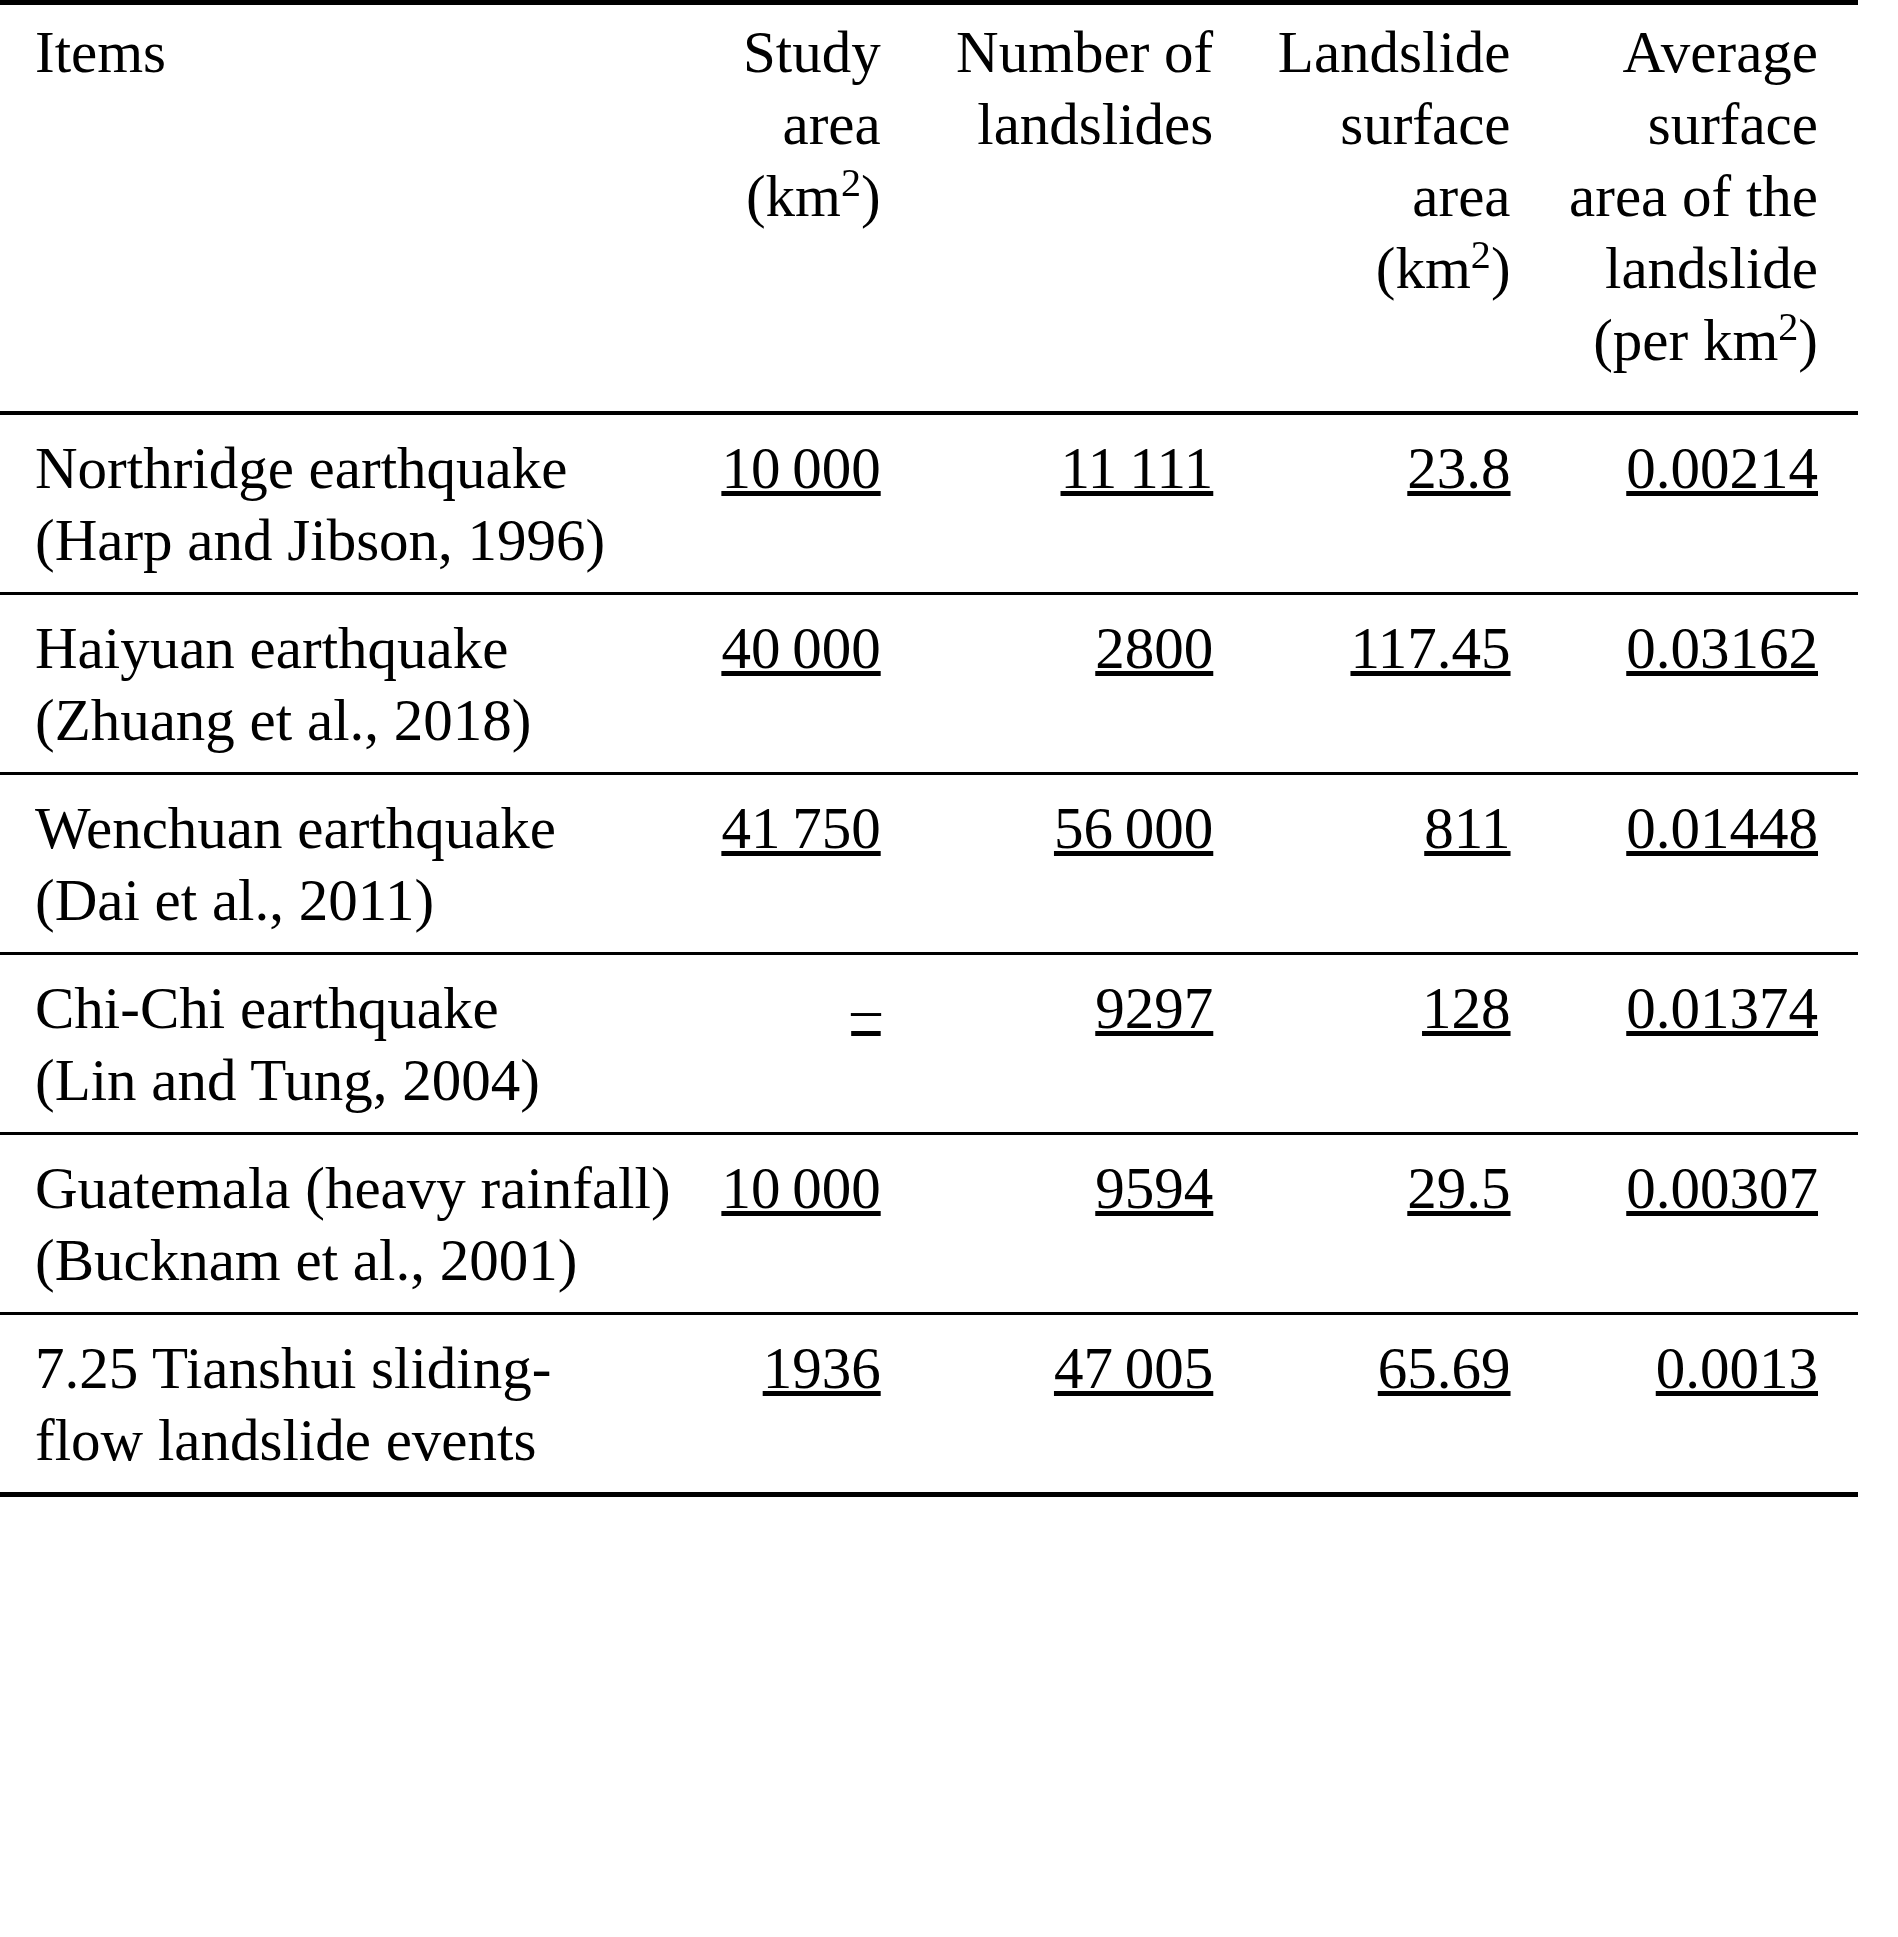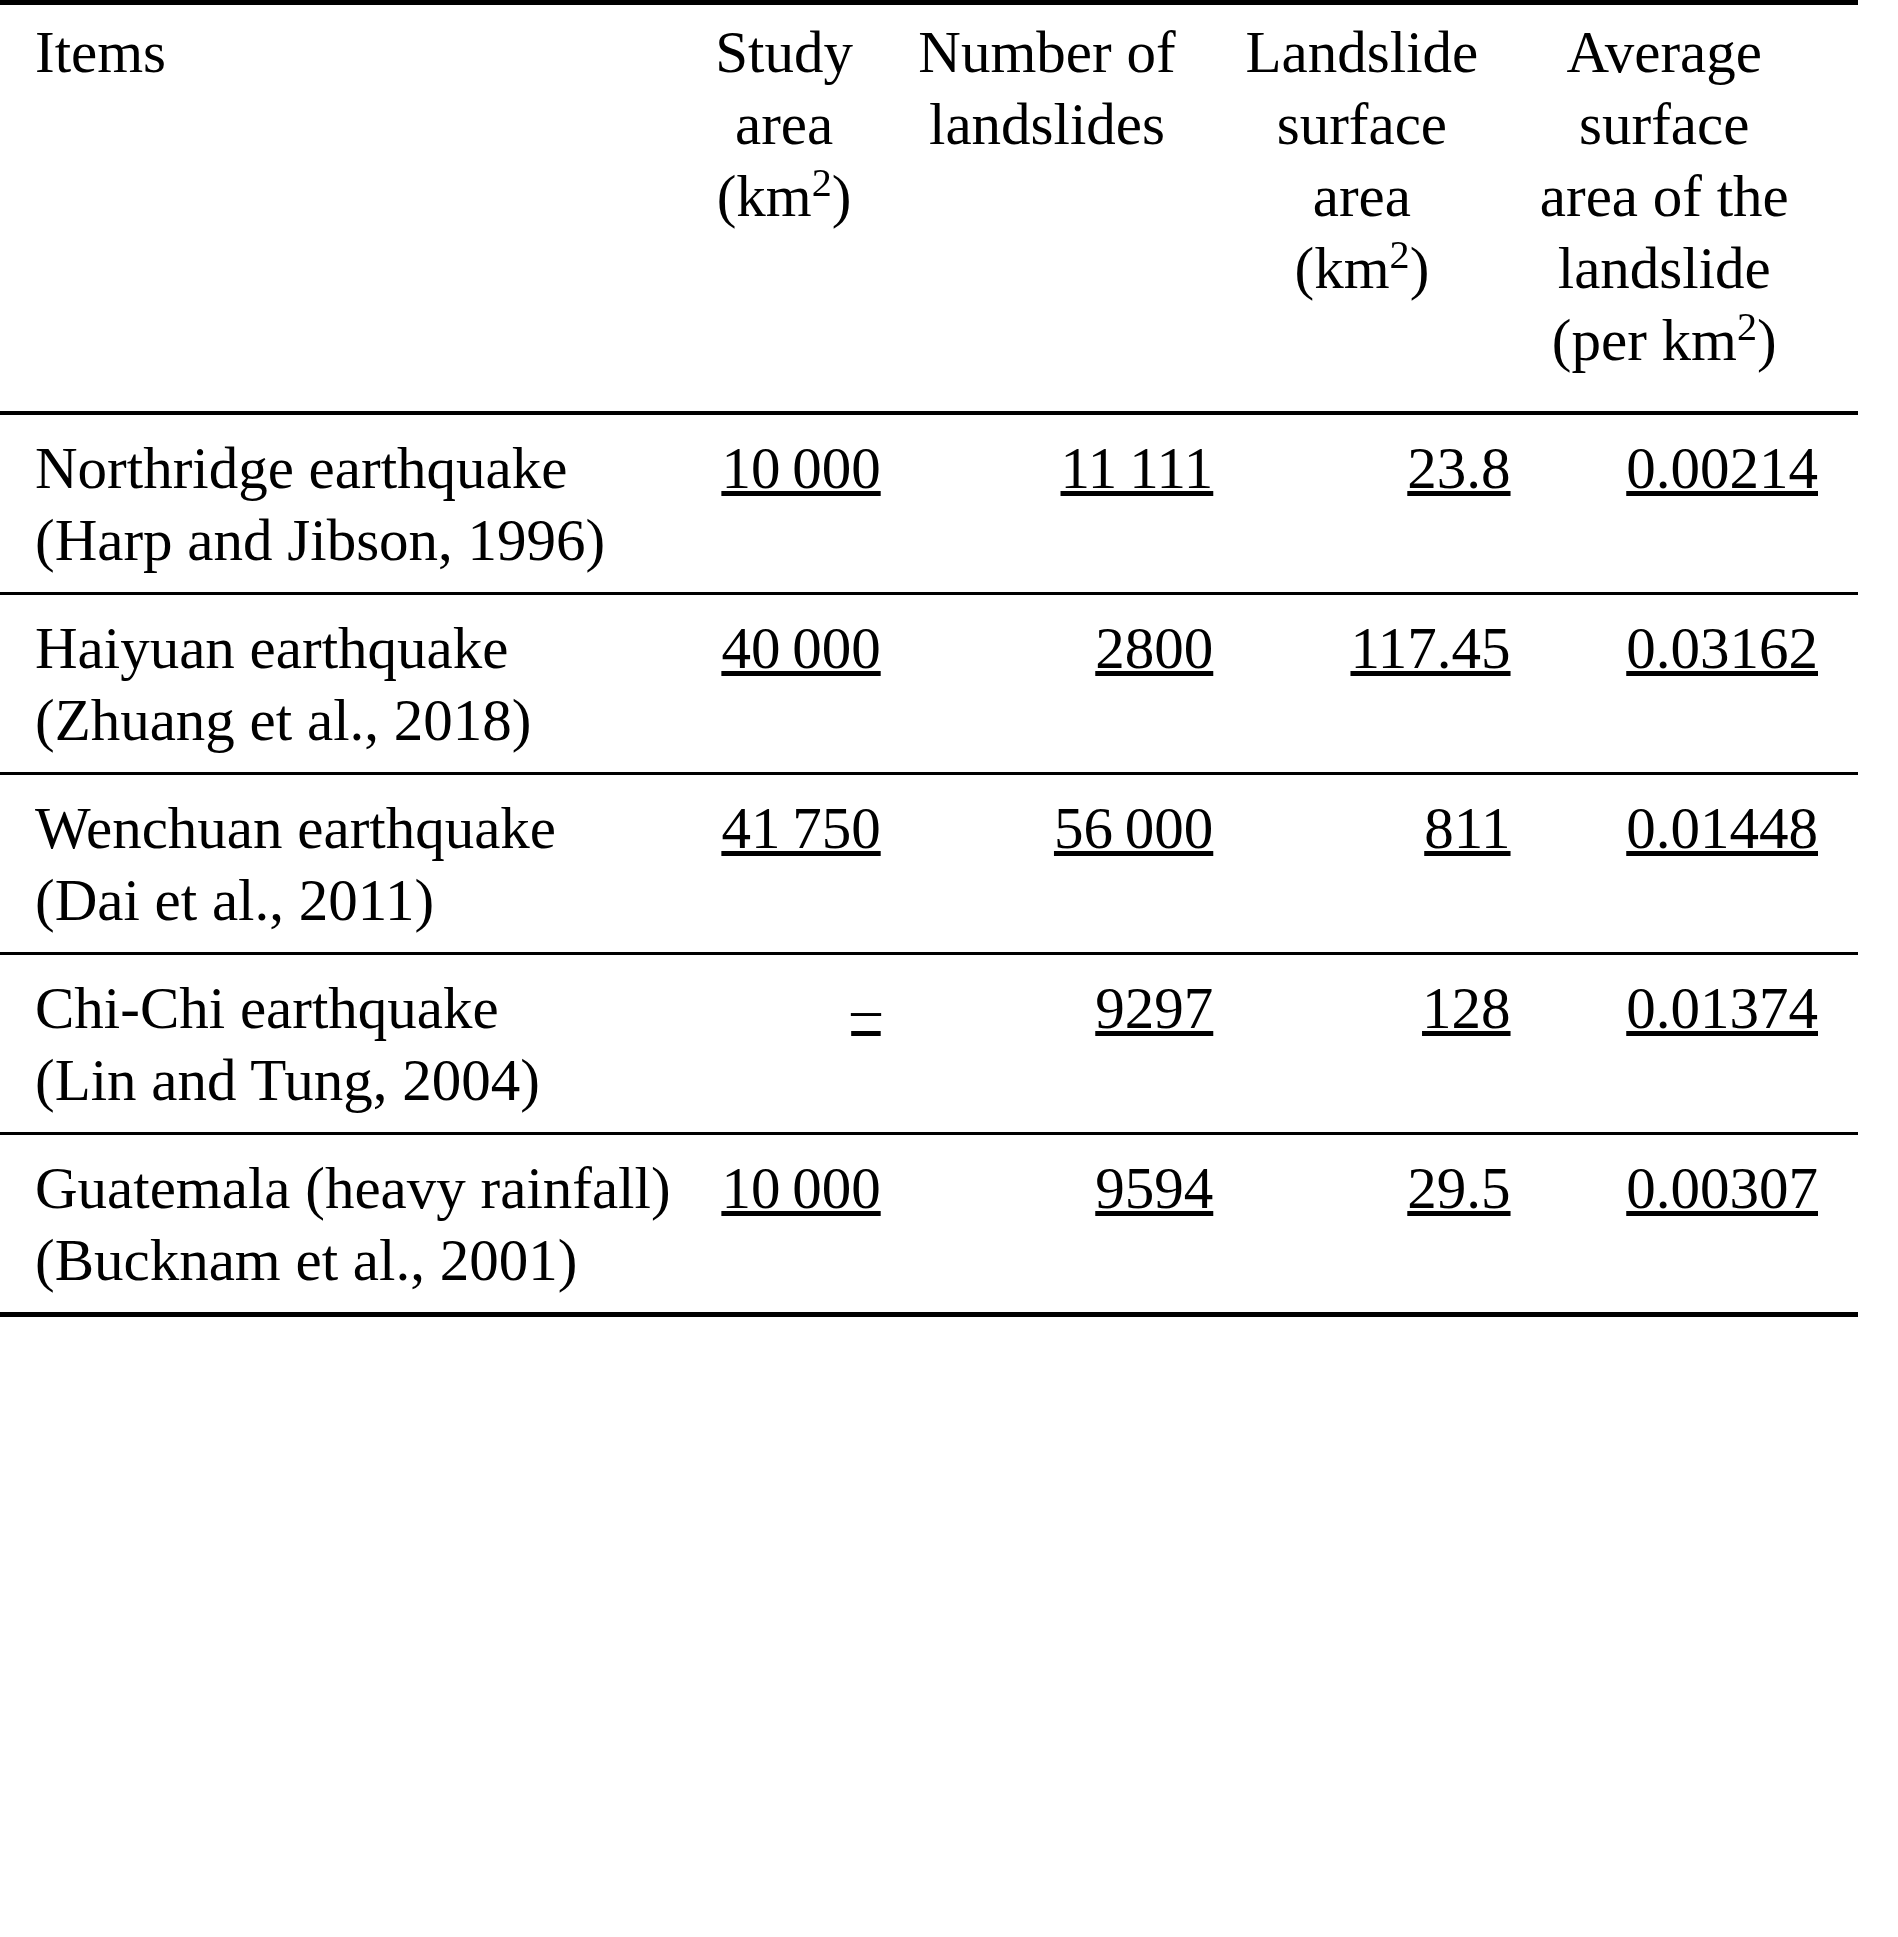--- a/index.html
+++ b/index.html
@@ -29,21 +29,21 @@
   tbody tr + tr {
     border-top: 3.7px solid #000;
   }
   th, td {
     vertical-align: top;
     text-align: right;
     font-weight: normal;
     white-space: pre-line;
     padding: 16.5px 0 16.5px 0;
   }
-  th { padding-top: 11px; padding-bottom: 35px; text-align: center; }
+  th { padding-top: 11px; padding-bottom: 35px; }
   th.col-items, td.cell-item {
     text-align: left;
     padding-left: 35px;
   }
   th.col-last, td.cell-last {
     padding-right: 40px;
   }
   td.cell-num {
     white-space: pre;
     text-decoration: underline;
@@ -120,15 +120,23 @@
       <td class="cell-num cell-last">0.01374</td>
     </tr>
     <tr>
       <td class="cell-item">Guatemala (heavy rainfall)
 (Bucknam et al., 2001)</td>
       <td class="cell-num">10 000</td>
       <td class="cell-num">9594</td>
       <td class="cell-num">29.5</td>
       <td class="cell-num cell-last">0.00307</td>
     </tr>
+    <tr>
+      <td class="cell-item">7.25 Tianshui sliding-
+flow landslide events</td>
+      <td class="cell-num">1936</td>
+      <td class="cell-num">47 005</td>
+      <td class="cell-num">65.69</td>
+      <td class="cell-num cell-last">0.0013</td>
+    </tr>
   </tbody>
 </table>
 
 
 </body></html>

